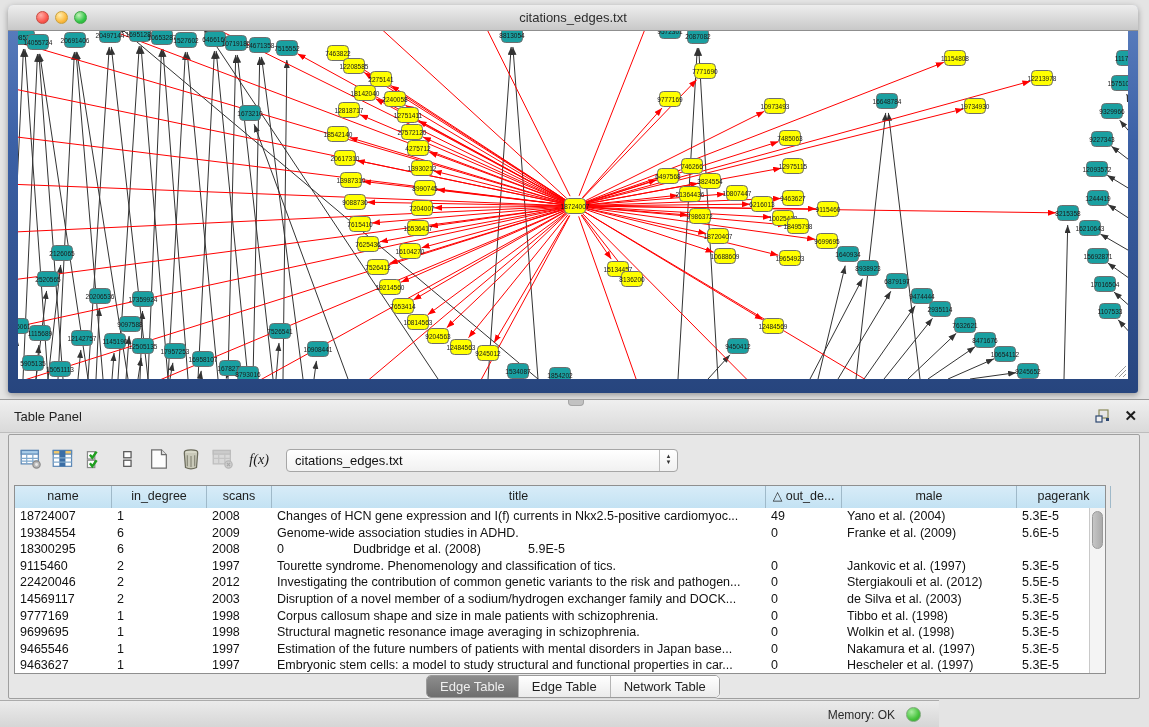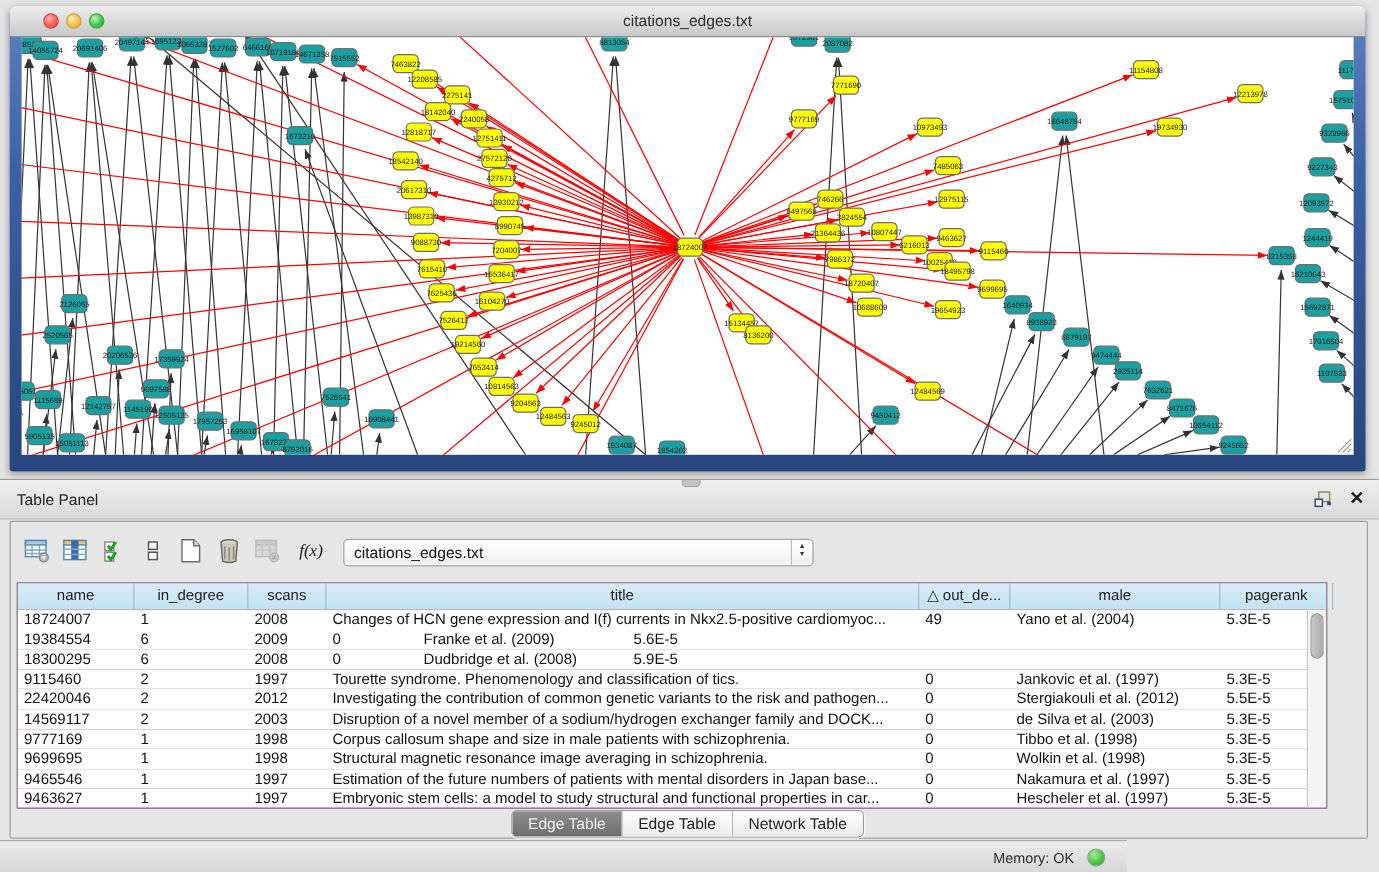--- a/index.html
+++ b/index.html
@@ -809,20 +809,21 @@
           <div class="td" style="width: 65px;">2008</div>
           <div class="td" style="width: 494px;">Changes of HCN gene expression and I(f) currents in Nkx2.5-positive cardiomyoc...</div>
           <div class="td" style="width: 76px;">49</div>
           <div class="td" style="width: 175px;">Yano et al. (2004)</div>
           <div class="td" style="width: 94px;">5.3E-5</div>
         </div>
         <div class="tr">
           <div class="td" style="width: 97px;">19384554</div>
           <div class="td" style="width: 95px;">6</div>
           <div class="td" style="width: 65px;">2009</div>
+          <div class="td" style="width: 494px;">Genome-wide association studies in ADHD.</div>
           <div class="td" style="width: 76px;">0</div>
           <div class="td" style="width: 175px;">Franke et al. (2009)</div>
           <div class="td" style="width: 94px;">5.6E-5</div>
         </div>
         <div class="tr">
           <div class="td" style="width: 97px;">18300295</div>
           <div class="td" style="width: 95px;">6</div>
           <div class="td" style="width: 65px;">2008</div>
           <div class="td" style="width: 76px;">0</div>
           <div class="td" style="width: 175px;">Dudbridge et al. (2008)</div>

